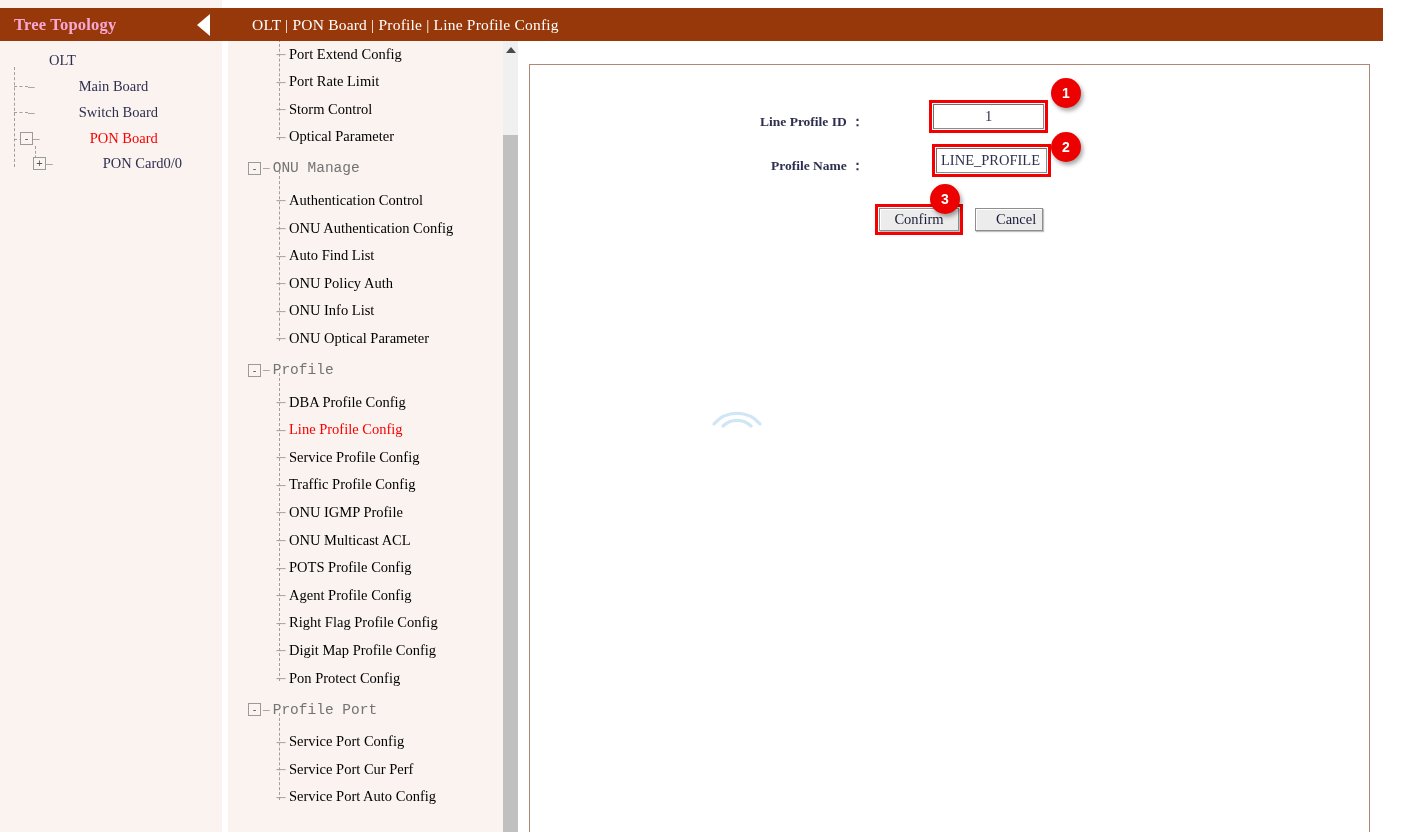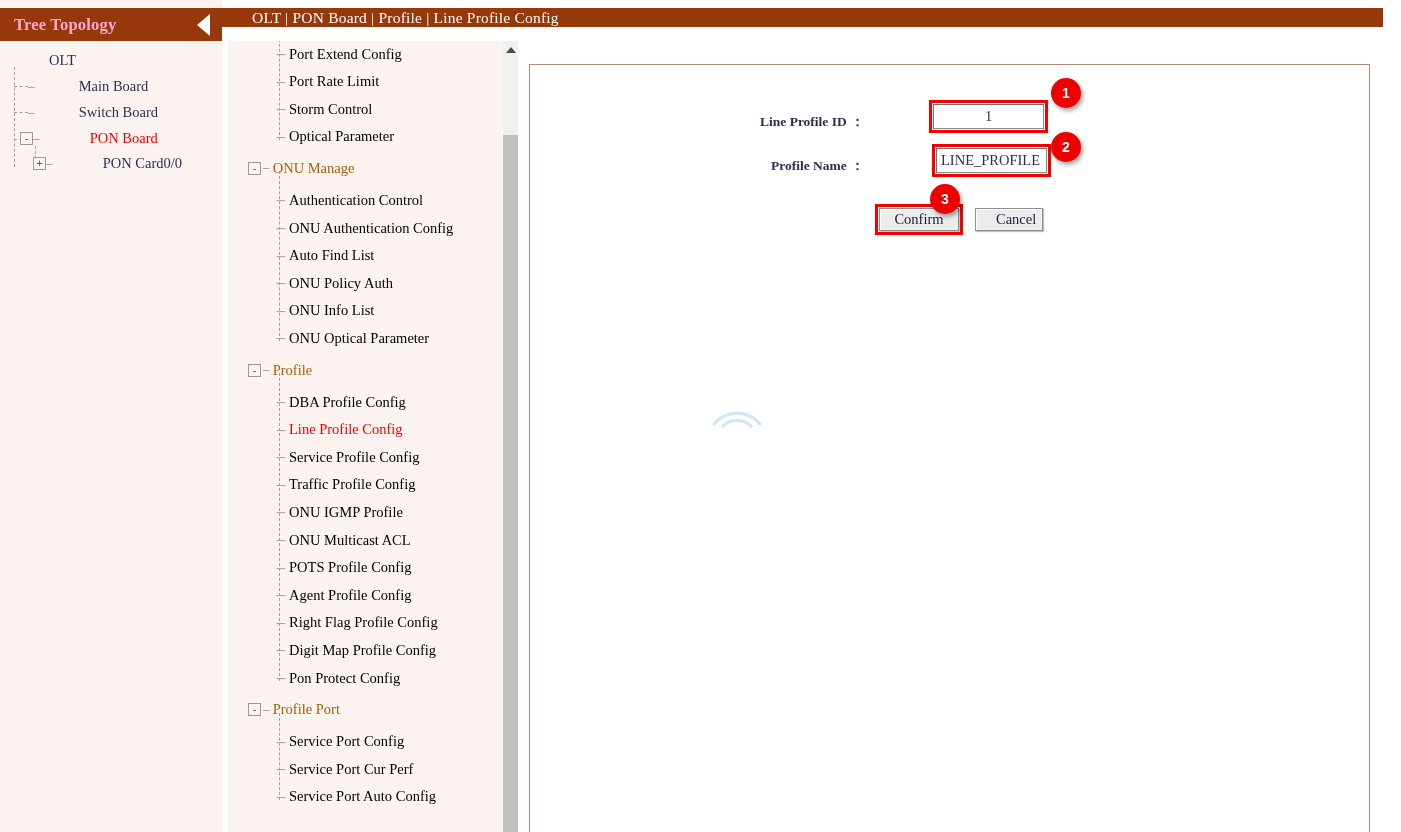--- a/index.html
+++ b/index.html
@@ -64,21 +64,21 @@
     position:absolute;left:228px;top:41px;width:290px;height:791px;
     background:#faf3f0;overflow:hidden;
   }
   #menu-inner{position:absolute;left:0;top:0;width:272px;}
   .mitem{position:absolute;display:flex;align-items:center;white-space:nowrap;height:18px;}
   .mlabel{
     font-size:14.5px;color:#000000;font-family:"Liberation Serif", serif;
     cursor:pointer;
   }
   .mlabel.active{color:#f70000;}
-  .mlabel.group{color:#a16207;}
+  .mlabel.group{color:#737373;font-family:Liberation Mono, monospace;}
   .dashes{
     color:#a79c98;font-family:"Liberation Sans", sans-serif;font-size:12px;
     margin-right:4px;letter-spacing:-1px;
   }
   
   #menu-scroll{
     position:absolute;left:503px;top:41px;width:15px;height:791px;background:#f0f0f0;
   }
   #scroll-up{
     position:absolute;left:503px;top:41px;width:15px;height:17px;background:#f0f0f0;
@@ -95,21 +95,21 @@
 
   
   #content{
     position:absolute;left:518px;top:41px;width:883px;height:791px;background:#ffffff;
   }
   #content-panel{
     position:absolute;left:11px;top:23px;width:841px;height:768px;
     border:1px solid #b08878;border-bottom:none;background:#ffffff;box-sizing:border-box;
   }
   #topbar{
-    position:absolute;left:222px;top:8px;width:1161px;height:19px;background:#97380a;
+    position:absolute;left:222px;top:8px;width:1161px;height:33px;background:#97380a;
     display:flex;align-items:center;box-sizing:border-box;padding-left:30px;
   }
   #breadcrumb{
     color:#ffffff;font-size:15.5px;font-family:"Liberation Serif", serif;letter-spacing:.2px;
   }
 
   
   #form{position:absolute;left:0;top:0;width:841px;}
   .frow{position:absolute;display:flex;align-items:center;}
   .flabel{

